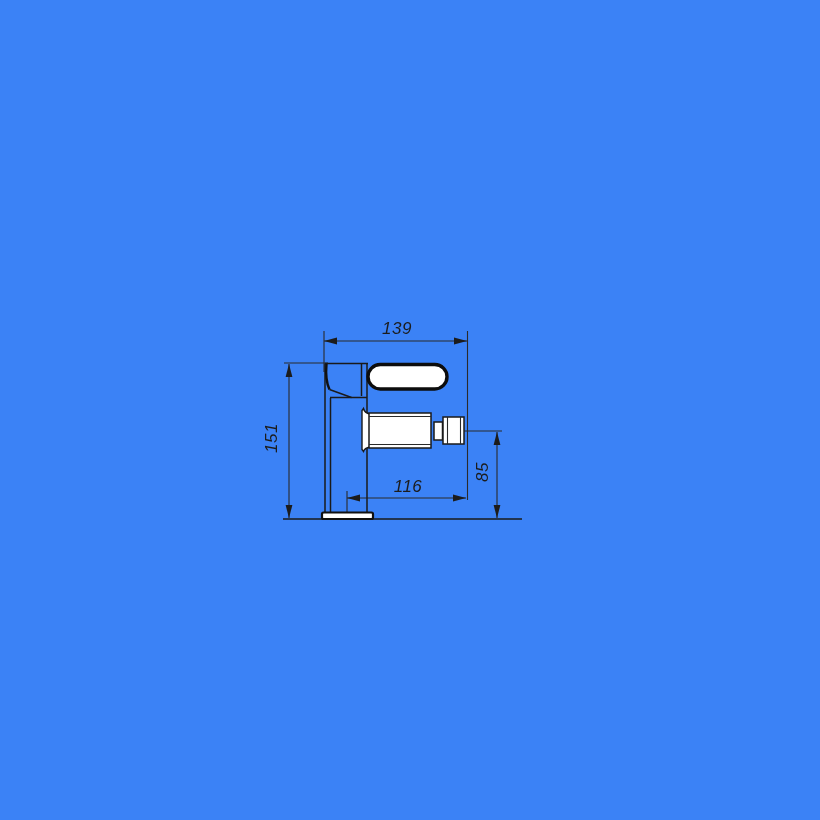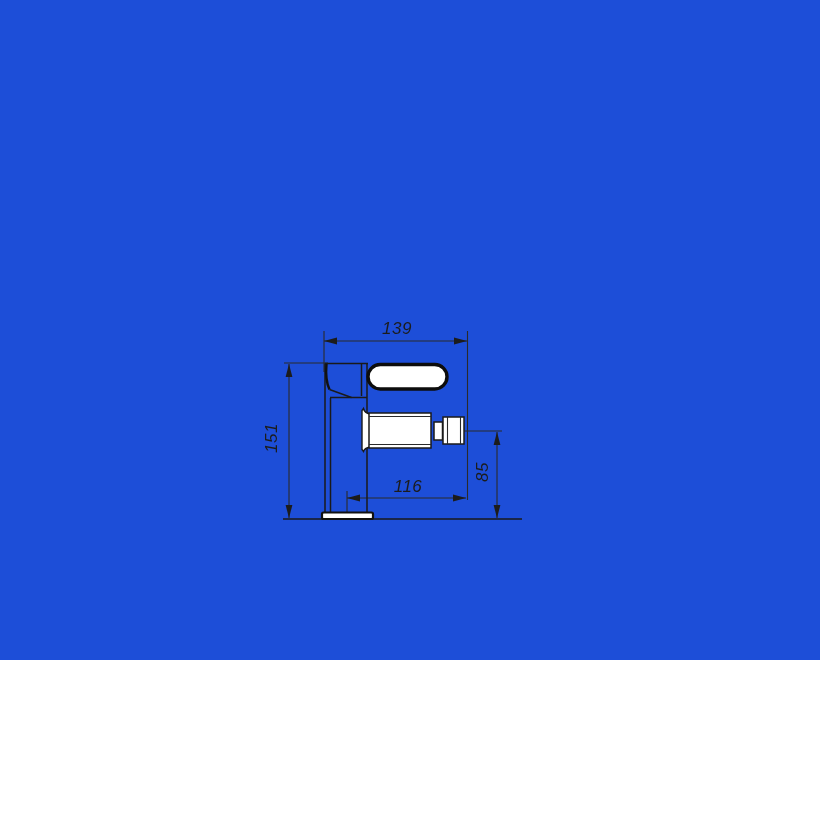--- a/index.html
+++ b/index.html
@@ -7,22 +7,22 @@
     padding: 0;
     background: #ffffff;
     width: 820px;
     height: 820px;
     overflow: hidden;
     font-family: "Liberation Sans", sans-serif;
   }
   .canvas {
     position: relative;
     width: 820px;
-    height: 660px;
-    background: #1d4ed8;
+    height: 820px;
+    background: #3b82f6;
   }
   svg { display: block; }
   .dim-text {
     font-family: "Liberation Sans", sans-serif;
     font-style: italic;
     font-size: 17px;
     fill: #1c1c1c;
     letter-spacing: 0.5px;
   }
   .thin  { stroke: #2a2a2a; stroke-width: 1.1; fill: none; }

